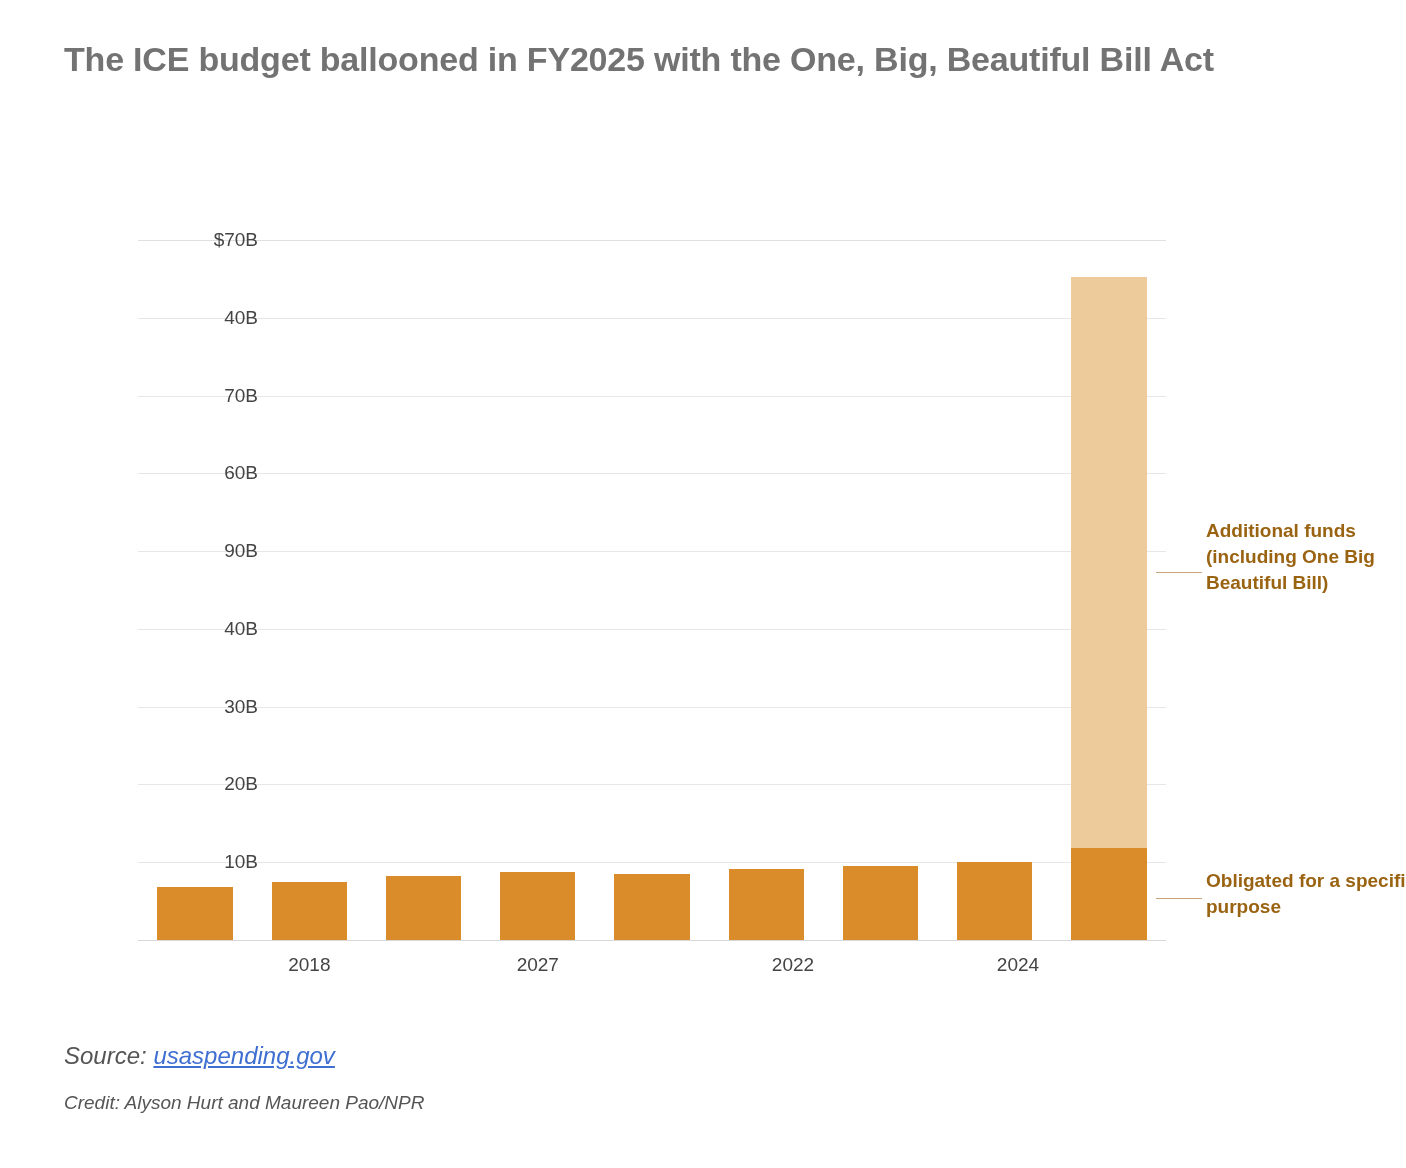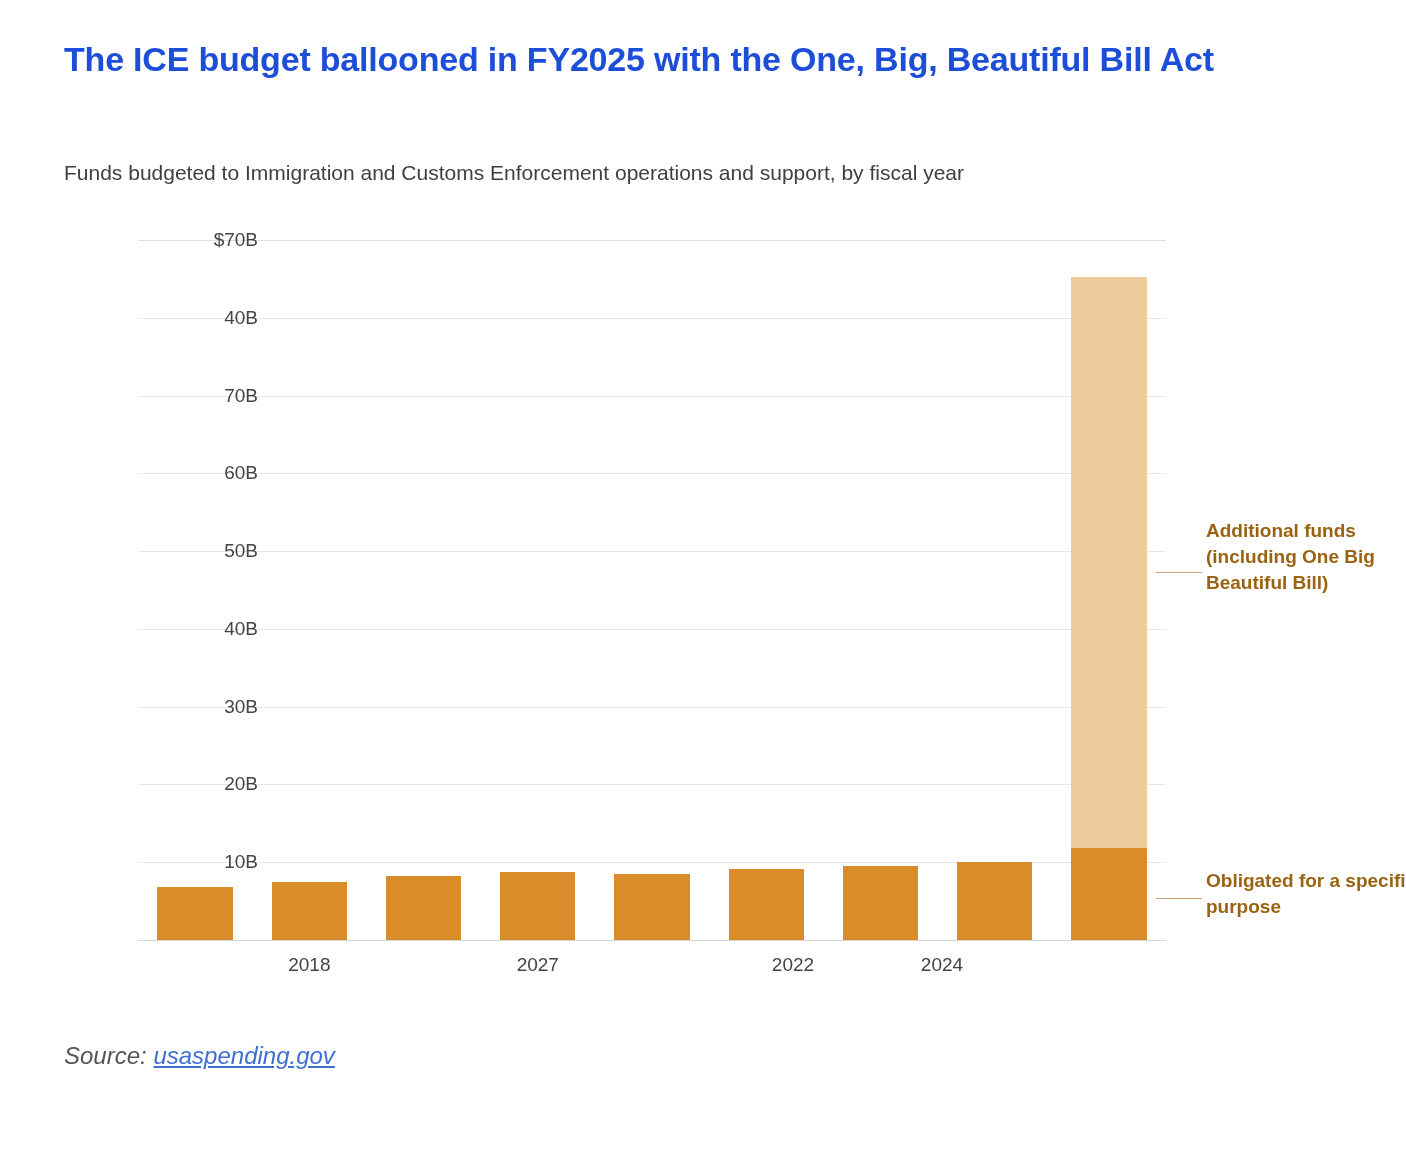--- a/index.html
+++ b/index.html
@@ -22,21 +22,21 @@
   }
   .headline {
     position: absolute;
     left: 64px;
     top: 36px;
     width: 1260px;
     font-size: 34px;
     line-height: 46px;
     font-weight: bold;
     letter-spacing: -0.2px;
-    color: #1d4ed8;
+    color: #737373;
   }
   .subhead {
     position: absolute;
     left: 64px;
     top: 158px;
     width: 1290px;
     font-size: 21px;
     line-height: 30px;
     color: #3f3f3f;
     font-weight: normal;
@@ -168,40 +168,39 @@
     font-style: italic;
     color: #555;
   }
 </style>
 </head>
 <body>
 
 <div class="page">
 
   <div class="headline">The ICE budget ballooned in FY2025 with the One, Big, Beautiful Bill Act</div>
-  <div class="subhead">Funds budgeted to Immigration and Customs Enforcement operations and support, by fiscal year</div>
 
   <div class="chart">
     <div id="grid-layer">
         <div class="gridline top" style="top: 12px; left: 74px;"></div>
         <div class="gridline" style="top: 89.7778px; left: 74px;"></div>
         <div class="gridline" style="top: 167.556px; left: 74px;"></div>
         <div class="gridline" style="top: 245.333px; left: 74px;"></div>
         <div class="gridline" style="top: 323.111px; left: 74px;"></div>
         <div class="gridline" style="top: 400.889px; left: 74px;"></div>
         <div class="gridline" style="top: 478.667px; left: 74px;"></div>
         <div class="gridline" style="top: 556.444px; left: 74px;"></div>
         <div class="gridline" style="top: 634.222px; left: 74px;"></div>
       </div>
     <div id="ylabel-layer">
         <div class="ytick" style="top: 12px;">$70B</div>
         <div class="ytick" style="top: 89.7778px;">40B</div>
         <div class="ytick" style="top: 167.556px;">70B</div>
         <div class="ytick" style="top: 245.333px;">60B</div>
-        <div class="ytick" style="top: 323.111px;">50B</div>
+        <div class="ytick" style="top: 323.111px;">90B</div>
         <div class="ytick" style="top: 400.889px; text-align: right;">40B</div>
         <div class="ytick" style="top: 478.667px;">30B</div>
         <div class="ytick" style="top: 556.444px;">20B</div>
         <div class="ytick" style="top: 634.222px;">10B</div>
       </div>
     <div class="axis-base"></div>
     <div class="plot" id="plot">
         <div class="bar" style="left: 19.4178px; width: 75.3867px; height: 700px;">
           <div class="seg-base" style="height: 52.8889px; background: rgb(217, 140, 41);"></div>
         </div>
@@ -228,28 +227,29 @@
         </div>
         <div class="bar" style="left: 933.196px; width: 75.3867px; height: 700px;">
           <div class="seg-extra" style="height: 570.889px; bottom: 91.7778px; background: rgb(237, 203, 154);"></div>
           <div class="seg-base" style="height: 91.7778px; background: rgb(217, 140, 41);"></div>
         </div>
       </div>
     <div id="xlabel-layer">
         <div class="xtick" style="left: 245.333px; text-align: right;">2018</div>
         <div class="xtick" style="left: 473.778px;">2027</div>
         <div class="xtick" style="left: 729px;">2022</div>
-        <div class="xtick" style="left: 878px;">2024</div>
+        <div class="xtick" style="left: 954px;">2024</div>
       </div>
 
     <div class="leader additional"></div>
     <div class="anno additional">Additional funds (including One Big Beautiful Bill)</div>
 
     <div class="leader obligated"></div>
     <div class="anno obligated">Obligated for a specific purpose</div>
   </div>
 
   <div class="source">
     <span>Source:</span>
     <a href="#">usaspending.gov</a>
   </div>
+  <div class="credit">Credit: Alyson Hurt and Maureen Pao/NPR</div>
 
 </div>
 
 </body></html>

